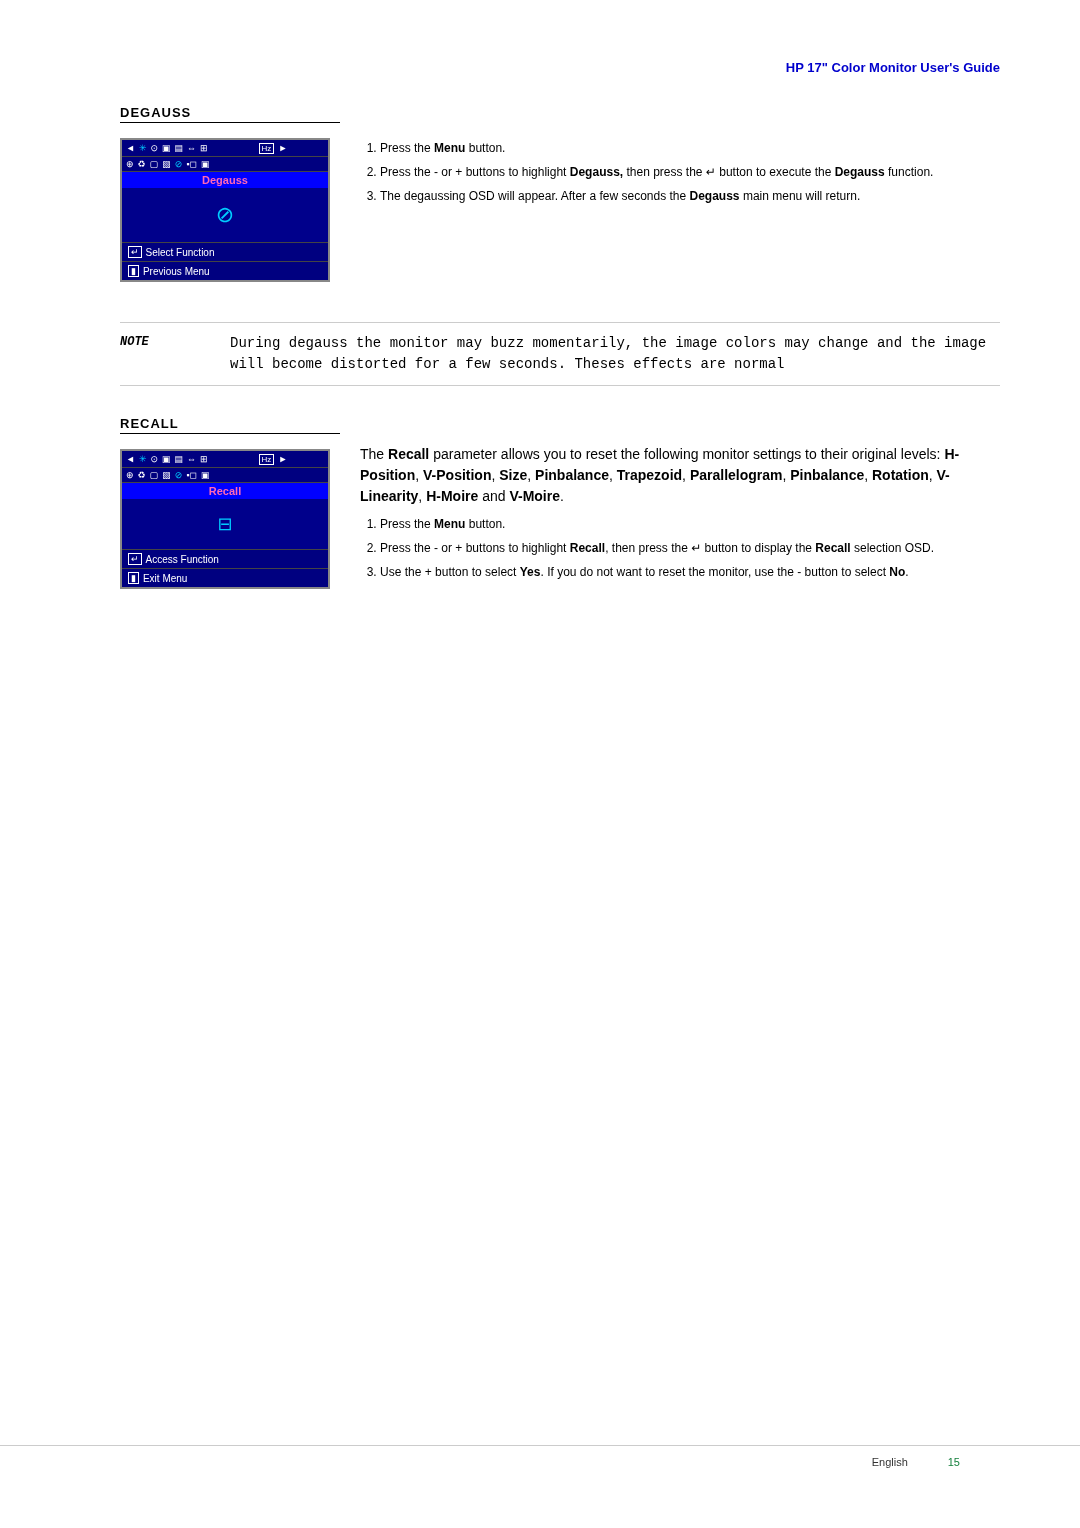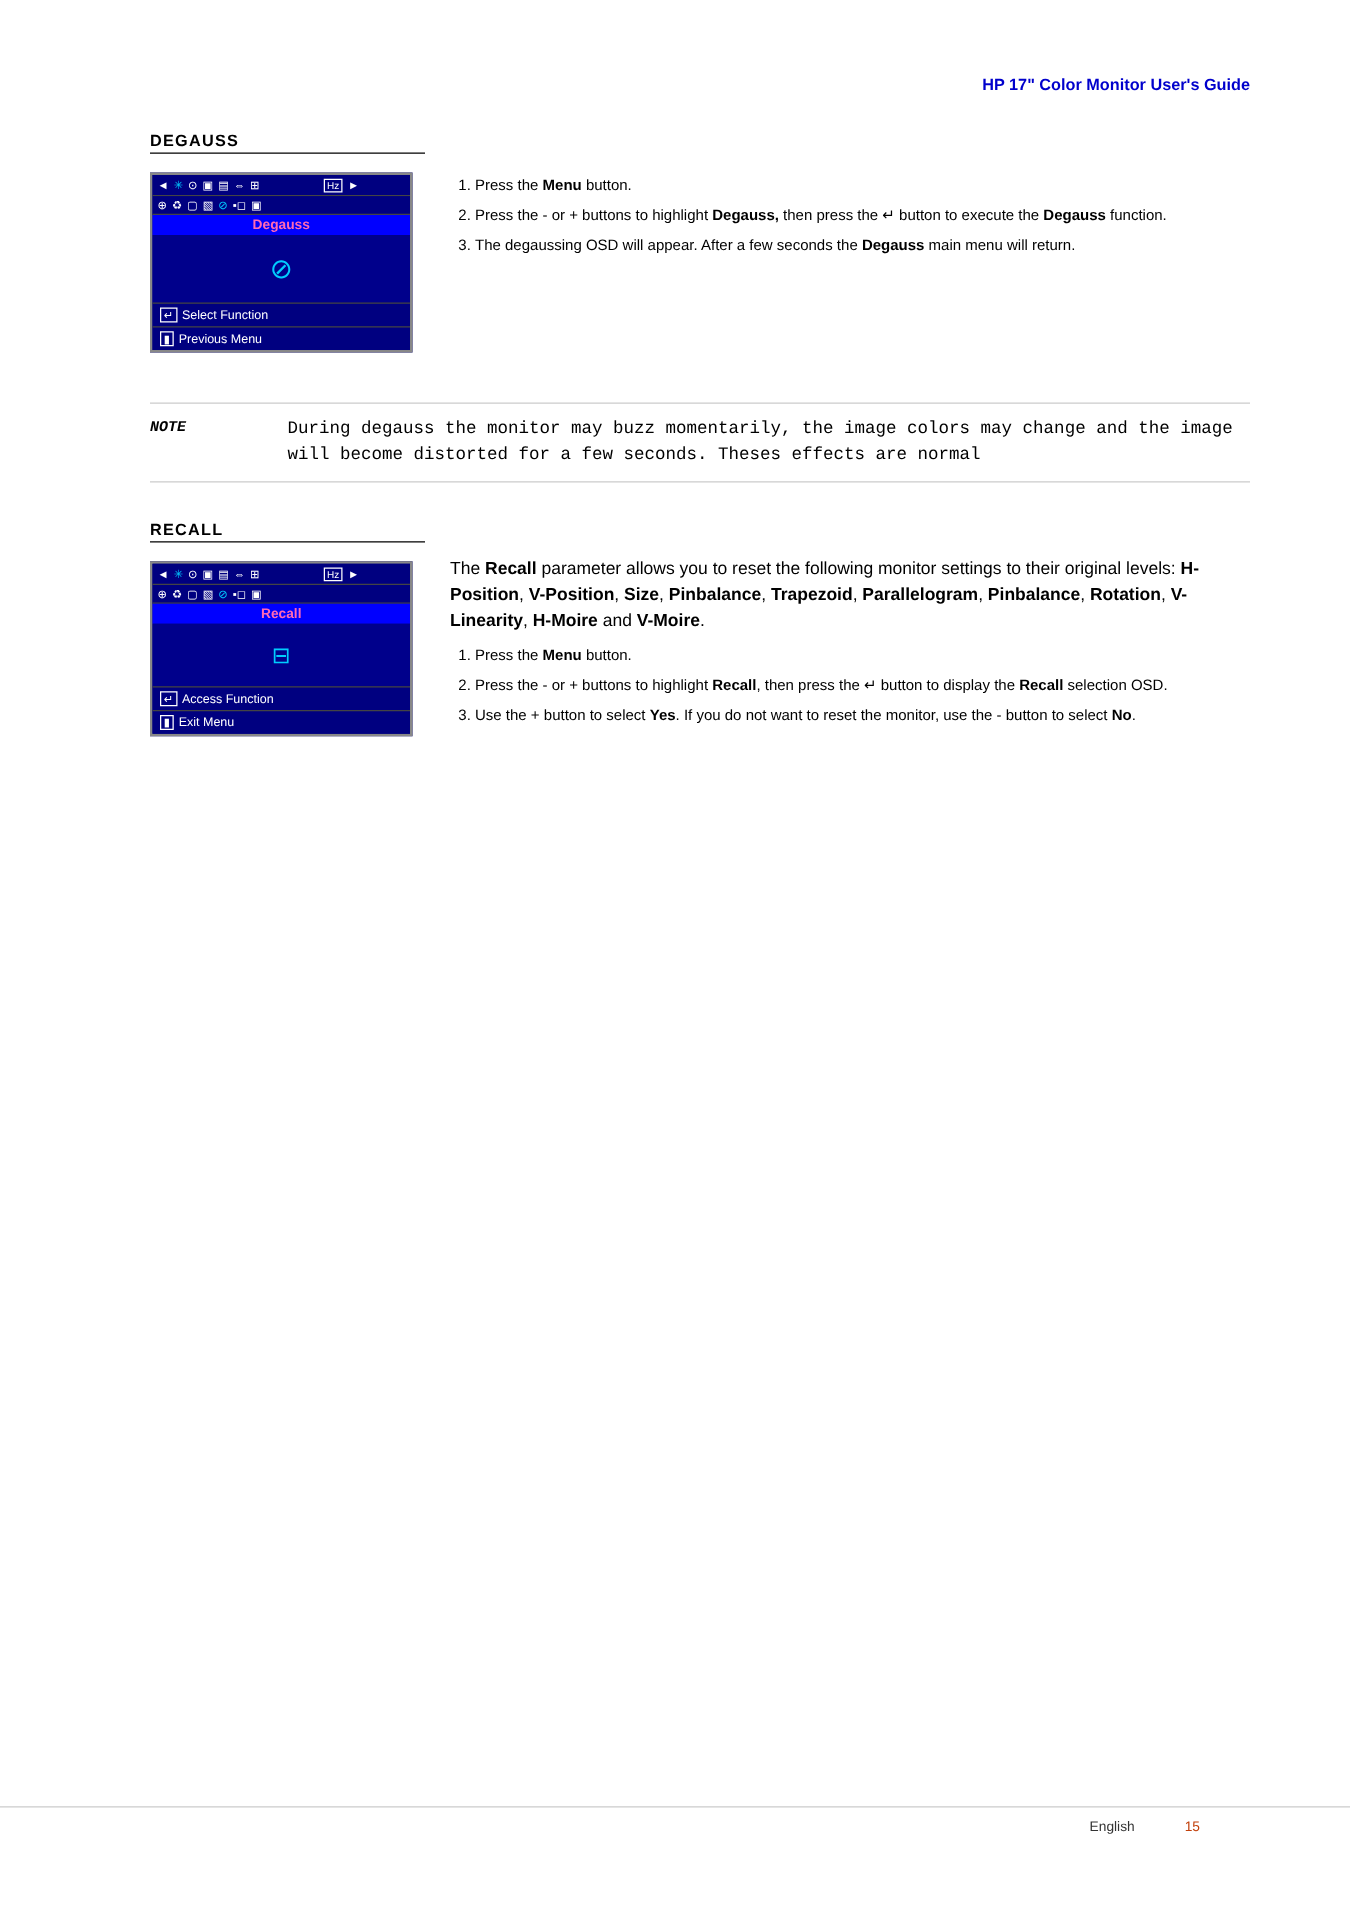--- a/index.html
+++ b/index.html
@@ -195,21 +195,21 @@
       font-size: 11px;
       color: #333;
       gap: 40px;
       align-items: center;
     }
 
     .footer-lang {
       color: #333;
     }
     .footer-page {
-      color: #c2410c;
+      color: #15803d;
     }
 
     .osd-wrapper {
       margin-top: 5px;
     }
 
     .degauss-icon {
       font-size: 22px;
       color: #00ccff;
       text-align: center;

